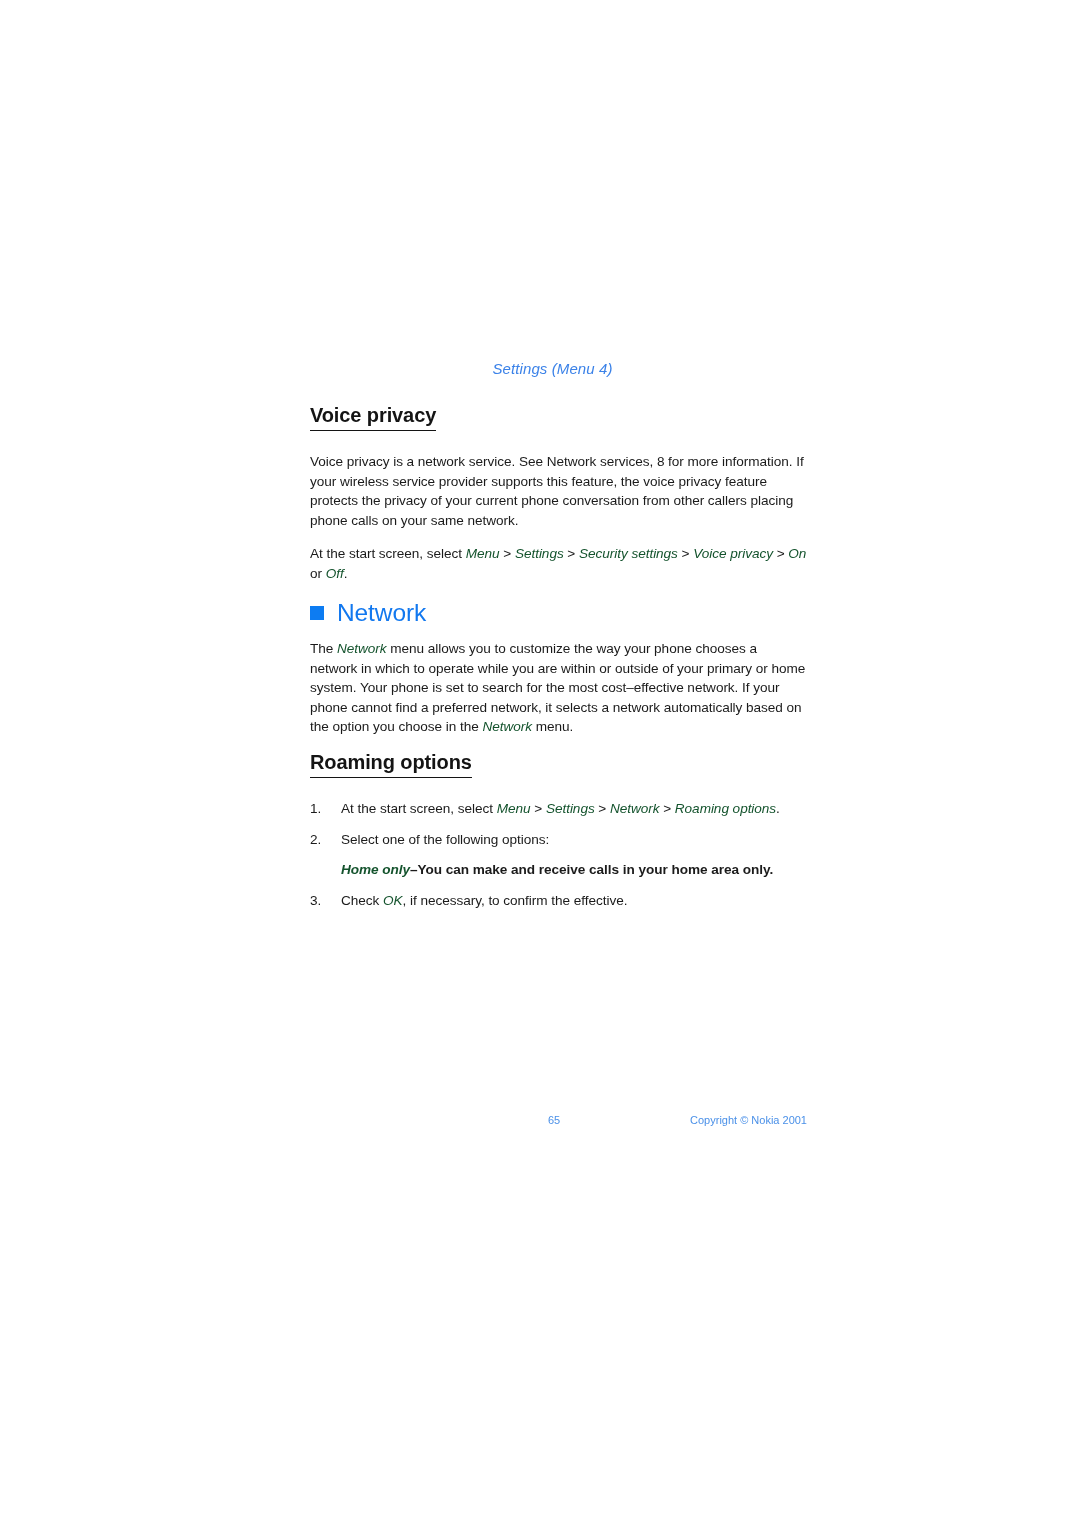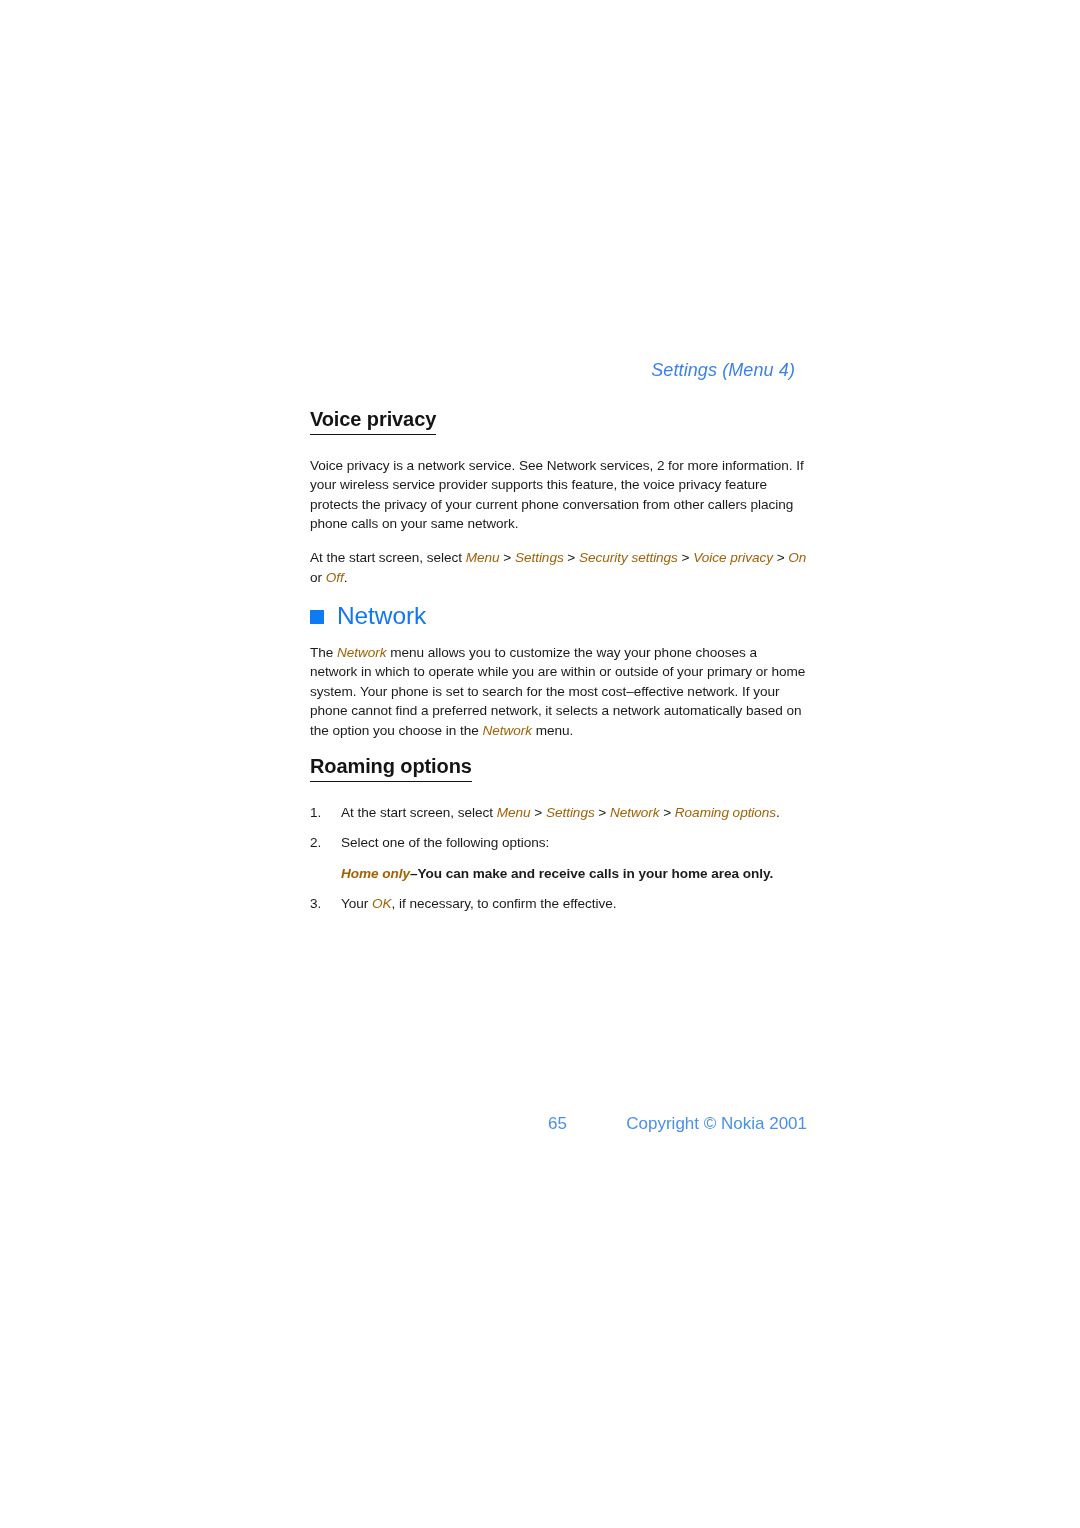--- a/index.html
+++ b/index.html
@@ -27,23 +27,23 @@
 
   
   .content {
     position: absolute;
     left: 310px;
     top: 360px;
     width: 497px;
   }
 
   .running-head {
-    text-align: right;
+    text-align: center;
     font-style: italic;
-    font-size: 18px;
+    font-size: 15px;
     color: #3b82e8;
     letter-spacing: 0.1px;
     margin: 0 12px 26px 0;
     line-height: 1.2;
   }
 
   h2.sub-heading {
     font-size: 20px;
     font-weight: bold;
     color: #141414;
@@ -82,21 +82,21 @@
     font-size: 13.6px;
     line-height: 19.6px;
     margin: 0 0 14px 0;
     color: #1b1b1b;
     letter-spacing: -0.05px;
   }
   p.body:last-child { margin-bottom: 0; }
 
   .ital-blue {
     font-style: italic;
-    color: #a16207;
+    color: #14532d;
   }
   .sep { color: #1b1b1b; font-style: normal; }
 
   ol.steps {
     list-style: none;
     margin: 0;
     padding: 0;
   }
   ol.steps > li {
     position: relative;
@@ -121,21 +121,21 @@
     letter-spacing: -0.05px;
     font-weight: bold;
   }
 
   .footer {
     position: absolute;
     left: 310px;
     top: 1114px;
     width: 497px;
     height: 20px;
-    font-size: 17px;
+    font-size: 11px;
     color: #4a90e8;
   }
   .footer .page-num {
     position: absolute;
     left: 238px;
     top: 0;
   }
   .footer .copyright {
     position: absolute;
     right: 0;
@@ -149,21 +149,21 @@
 <div class="page">
 
   <div class="content">
 
     <div class="running-head">Settings (Menu 4)</div>
 
     <div class="heading-wrap">
       <h2 class="sub-heading">Voice privacy</h2>
     </div>
 
-    <p class="body">Voice privacy is a network service. See Network services, 2 for more information. If your wireless service provider supports this feature, the voice privacy feature protects the privacy of your current phone conversation from other callers placing phone calls on your same network.</p>
+    <p class="body">Voice privacy is a network service. See Network services, 8 for more information. If your wireless service provider supports this feature, the voice privacy feature protects the privacy of your current phone conversation from other callers placing phone calls on your same network.</p>
 
     <p class="body">
       <span>At the start screen, select </span><span class="ital-blue">Menu</span><span class="sep"> &gt; </span><span class="ital-blue">Settings</span><span class="sep"> &gt; </span><span class="ital-blue">Security settings</span><span class="sep"> &gt; </span><span class="ital-blue">Voice privacy</span><span class="sep"> &gt; </span><span class="ital-blue">On</span><span> or </span><span class="ital-blue">Off</span><span>.</span>
     </p>
 
     <h1 class="chapter-heading">
       <span class="sq-bullet"></span>
       <span>Network</span>
     </h1>
 
@@ -186,21 +186,21 @@
       </li>
     </ol>
 
     <p class="option">
       <span class="ital-blue">Home only</span><span>–You can make and receive calls in your home area only.</span>
     </p>
 
 
     <ol class="steps">
       <li>
-        <span class="num">3.</span><span>Your </span><span class="ital-blue">OK</span><span>, if necessary, to confirm the effective.</span>
+        <span class="num">3.</span><span>Check </span><span class="ital-blue">OK</span><span>, if necessary, to confirm the effective.</span>
       </li>
     </ol>
 
   </div>
 
   <div class="footer">
     <span class="page-num">65</span>
     <span class="copyright">Copyright © Nokia 2001</span>
   </div>
 

